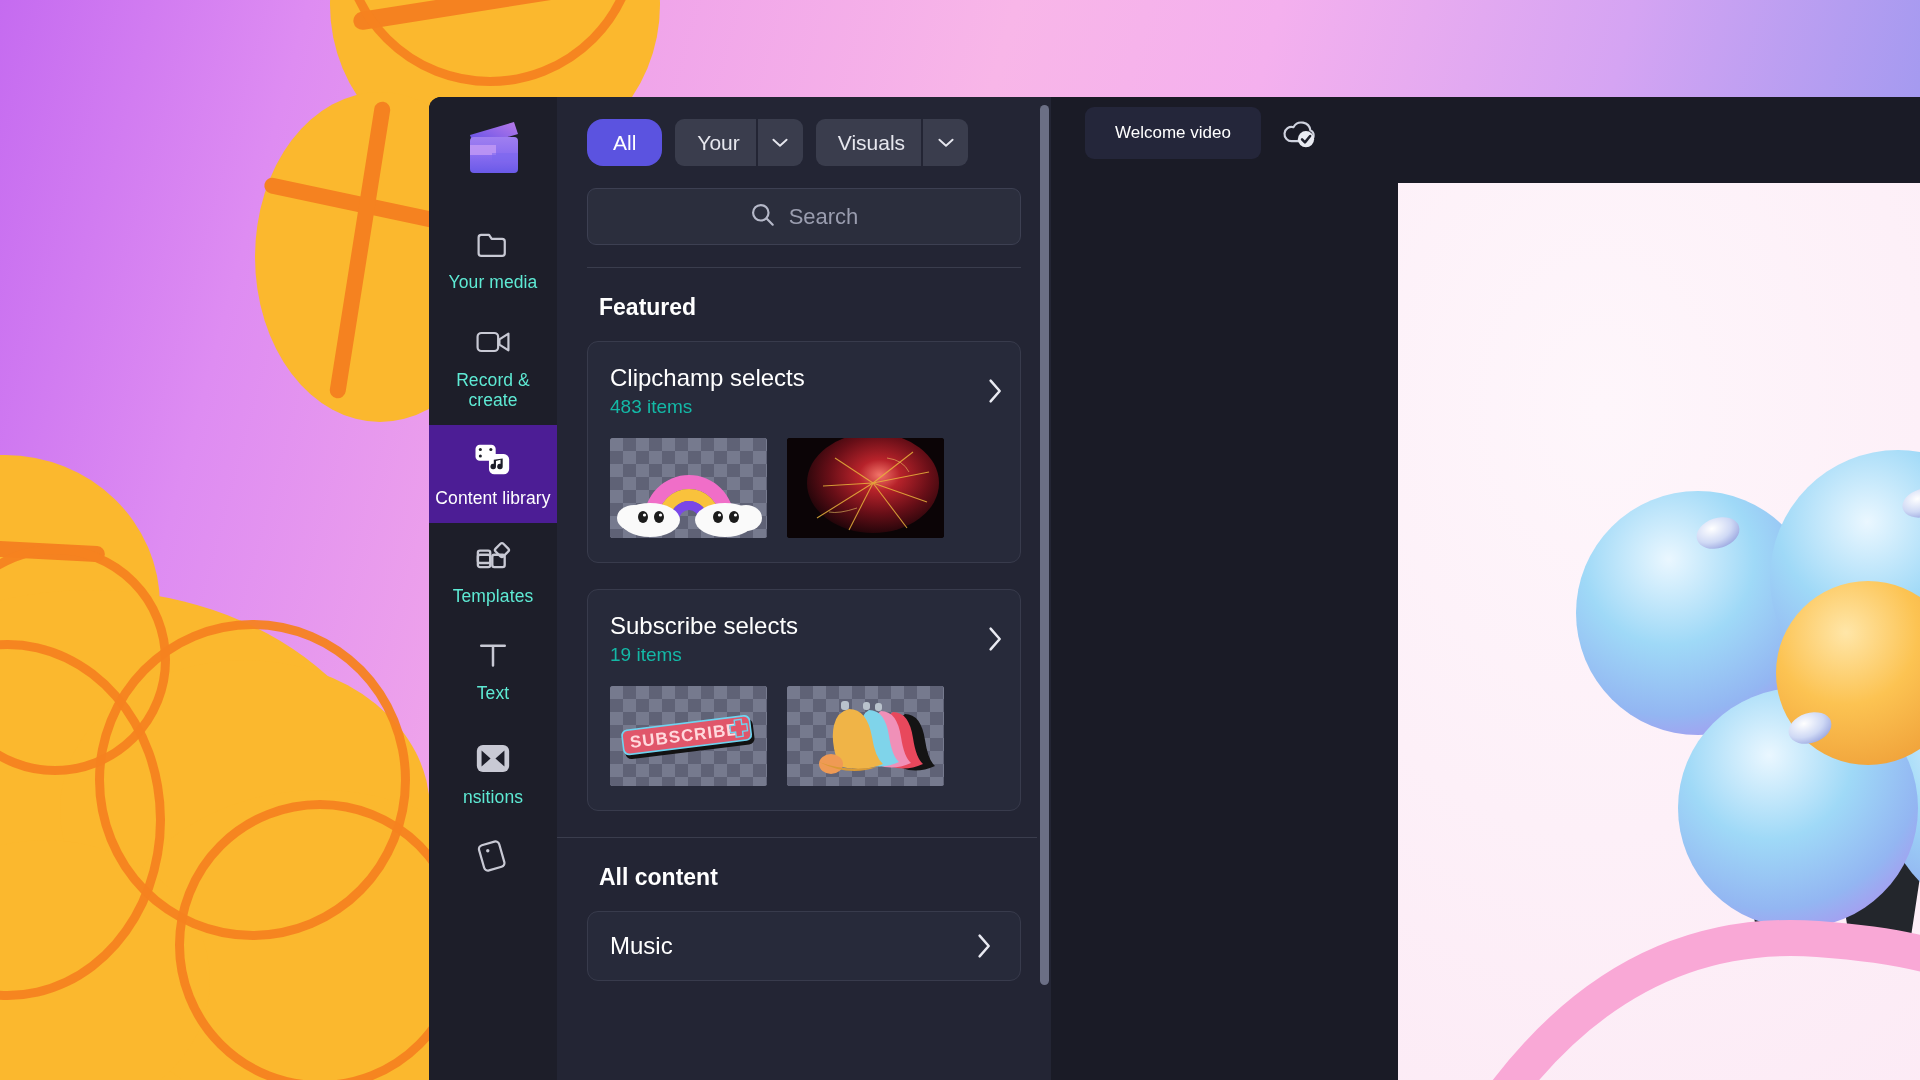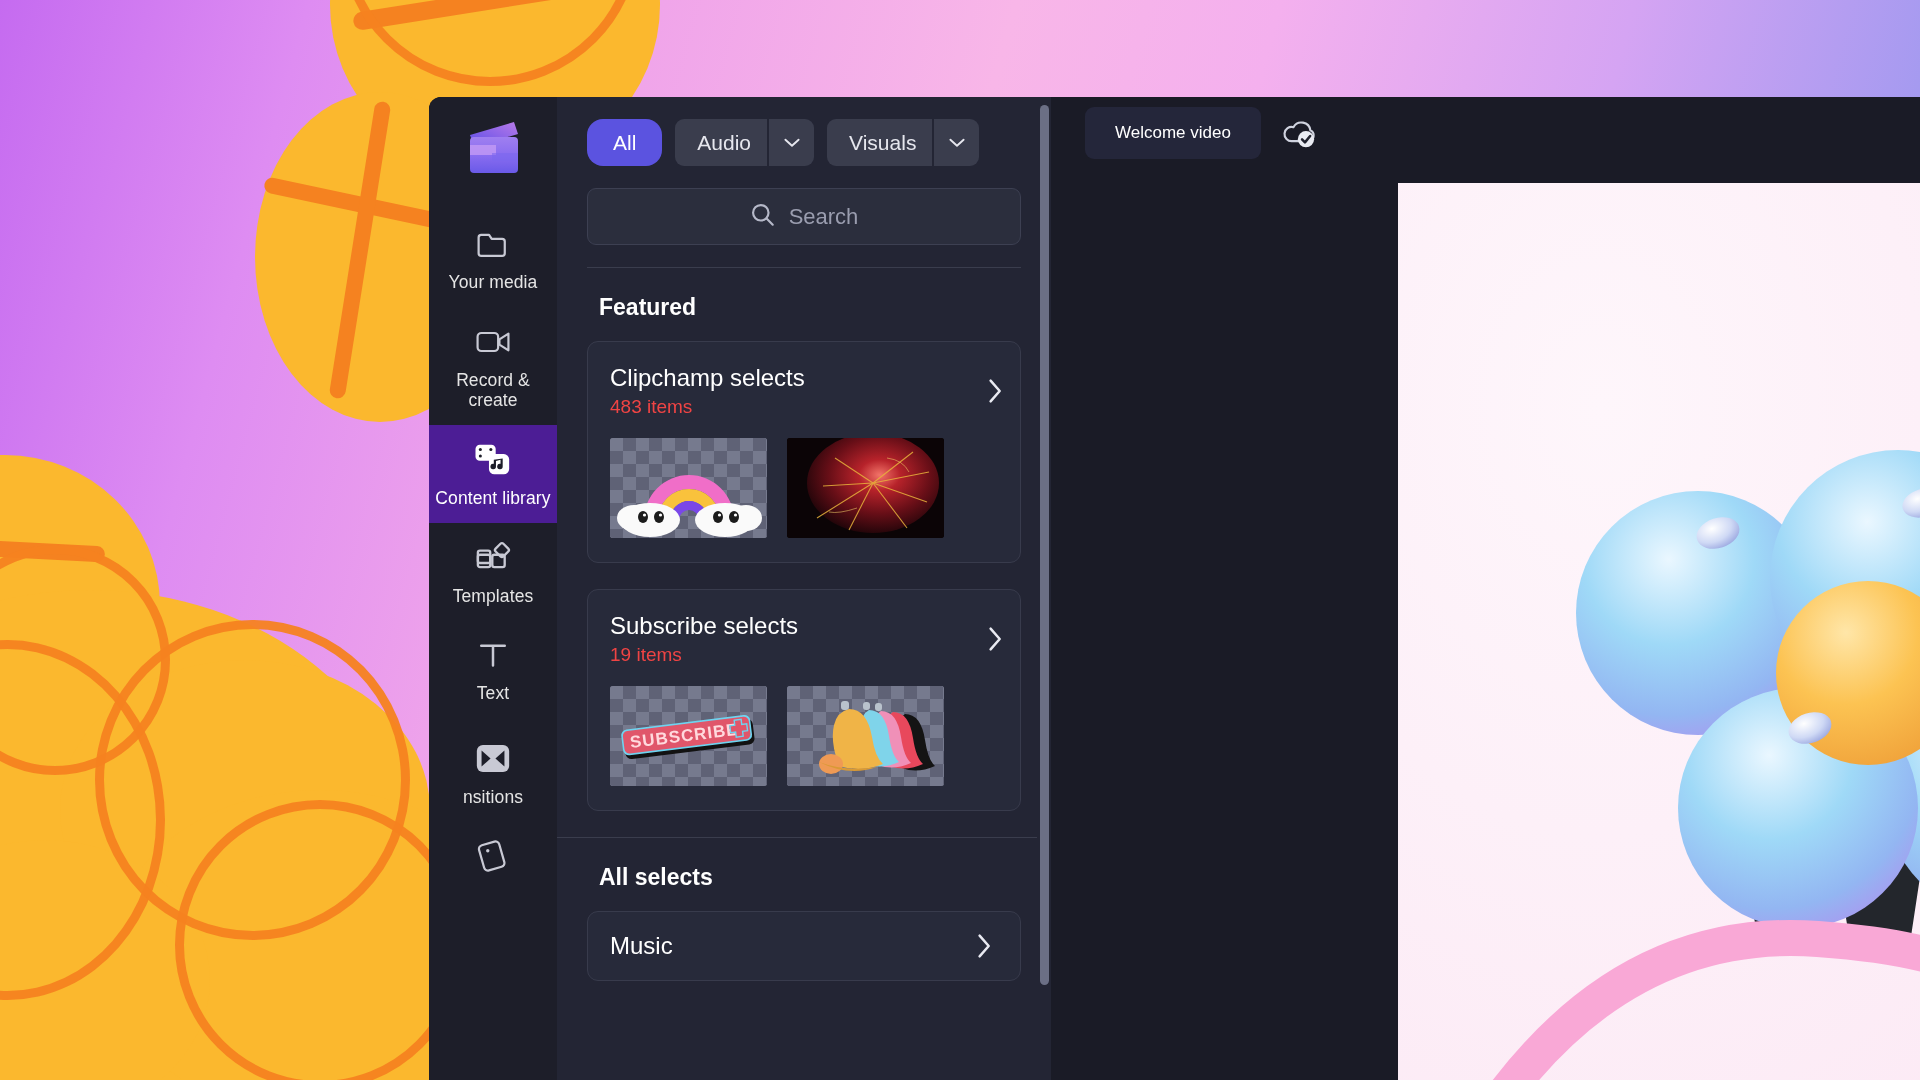--- a/index.html
+++ b/index.html
@@ -64,21 +64,21 @@
     width: 128px;
     padding: 16px 4px 14px 4px;
     display: flex; flex-direction: column;
     align-items: center; gap: 9px;
     cursor: pointer;
   }
   .rail-item.active { background: #4c1d95; }
   .rail-icon { width: 40px; height: 38px; display: flex; align-items: center; justify-content: center; }
   .rail-label {
     font-size: 17.5px; line-height: 1.18;
-    color: #e5e5e5; text-align: center;
+    color: #5eead4; text-align: center;
     letter-spacing: .1px;
   }
   .rail-item.active .rail-label { color: #ffffff; }
   .rail-item.active .rail-icon svg { fill: #ffffff; }
 
   
   #panel {
     width: 494px; min-width: 494px;
     background: #232534;
     display: flex; flex-direction: column;
@@ -129,21 +129,21 @@
     border: 1px solid #383b4c;
     border-radius: 11px;
     padding: 22px 11px 24px 22px;
     margin-bottom: 26px;
     cursor: pointer;
     position: relative;
   }
   .coll-head { display: flex; align-items: flex-start; }
   .coll-titles { flex: 1; }
   .coll-name { font-size: 24px; color: #ffffff; margin-bottom: 4px; }
-  .coll-count { font-size: 19px; color: #ef4444; }
+  .coll-count { font-size: 19px; color: #14b8a6; }
   .chev { width: 30px; display: flex; align-items: center; justify-content: center; padding-top: 14px; }
   .thumbs { display: flex; gap: 20px; margin-top: 20px; }
   .thumb {
     width: 157px; height: 100px;
     border-radius: 3px; overflow: hidden;
     position: relative; background: #6f7285;
   }
   .checker {
     position: absolute; inset: 0;
     background-image:
@@ -332,21 +332,21 @@
   </div>
 
   <div id="panel">
 
     <div id="panel-top">
 
       <div id="filters">
         <div class="pill primary">All</div>
 
         <div class="split">
-          <div class="pill lbl">Audio</div>
+          <div class="pill lbl">Your</div>
           <div class="pill caret">
             <svg viewBox="0 0 16 10" width="18" height="11" fill="none" stroke="#e6e7ee" stroke-width="1.7" stroke-linecap="round" stroke-linejoin="round">
                 <path d="M2 2.5 L8 8 L14 2.5"></path>
               </svg>
           </div>
         </div>
 
         <div class="split">
           <div class="pill lbl">Visuals</div>
           <div class="pill caret">
@@ -478,21 +478,21 @@
                 <ellipse cx="34" cy="74" rx="12" ry="10" fill="#ef9a54"></ellipse>
                 <path d="M22 72 q26 10 58 5 q-28 10 -58 -5 Z" fill="#d99a35"></path>
               </g>
             </svg>
           </div>
         </div>
       </div>
 
       <div class="divider" style="margin:4px -30px 0 -30px; width:calc(100% + 60px);"></div>
 
-      <div class="section-title" style="margin-top:26px;">All selects</div>
+      <div class="section-title" style="margin-top:26px;">All content</div>
 
       <div class="list-row">
         <div class="coll-name" style="flex:1;">Music</div>
         <div class="chev" style="padding-top:0;">
           <svg viewBox="0 0 12 20" width="17" height="26" fill="none" stroke="#e9eaf2" stroke-width="1.9" stroke-linecap="round" stroke-linejoin="round">
               <path d="M3 2 L10 10 L3 18"></path>
             </svg>
         </div>
       </div>
     </div>

